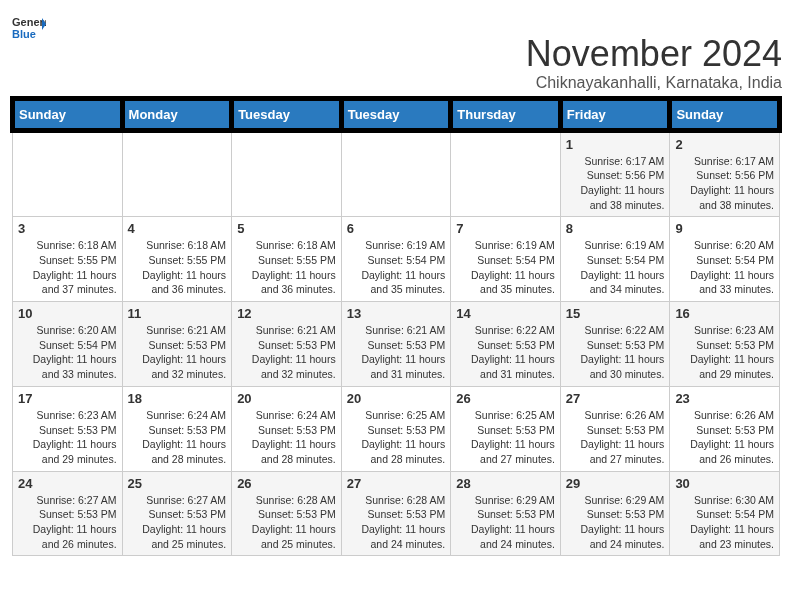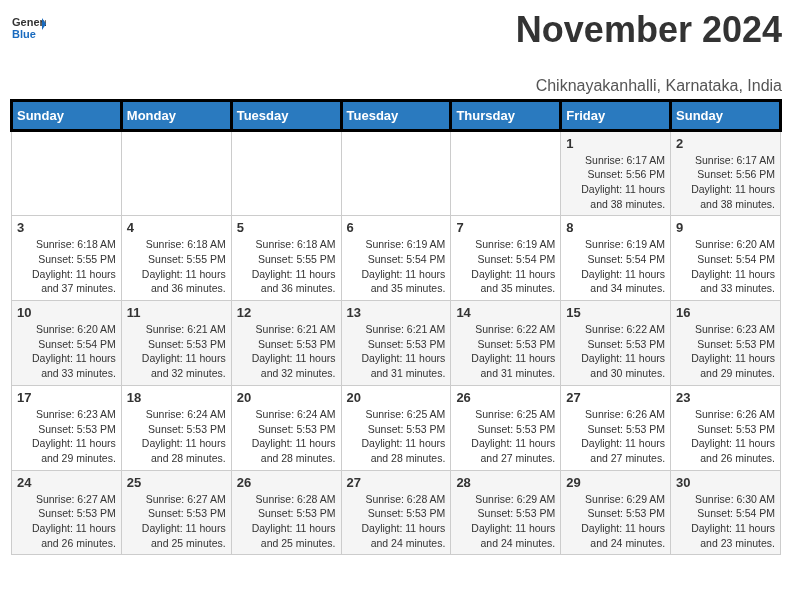--- a/index.html
+++ b/index.html
@@ -23,42 +23,42 @@
     }
     .logo-icon {
       width: 36px;
       height: 36px;
     }
     .title-area {
       text-align: right;
     }
     .month-title {
       font-size: 36px;
-      font-weight: bold;
+      font-weight: normal;
       color: #333;
       line-height: 1.1;
+      margin-top: 24px;
     }
     .location-title {
       font-size: 16px;
       color: #555;
-      margin-top: 27px;
     }
     .calendar {
       width: 100%;
       border-collapse: collapse;
       border: 1px solid #ccc;
     }
     .calendar th {
       background-color: #2a7abf;
       color: #fff;
       font-size: 13px;
       font-weight: bold;
       padding: 6px 4px;
       text-align: left;
-      border: 3px solid #000000;
+      border: 5px solid #000000;
     }
     .calendar td {
       vertical-align: top;
       border: 1px solid #ccc;
       padding: 4px 5px;
       font-size: 11px;
       color: #333;
       height: 82px;
       width: calc(100% / 7);
       background: #fff;

